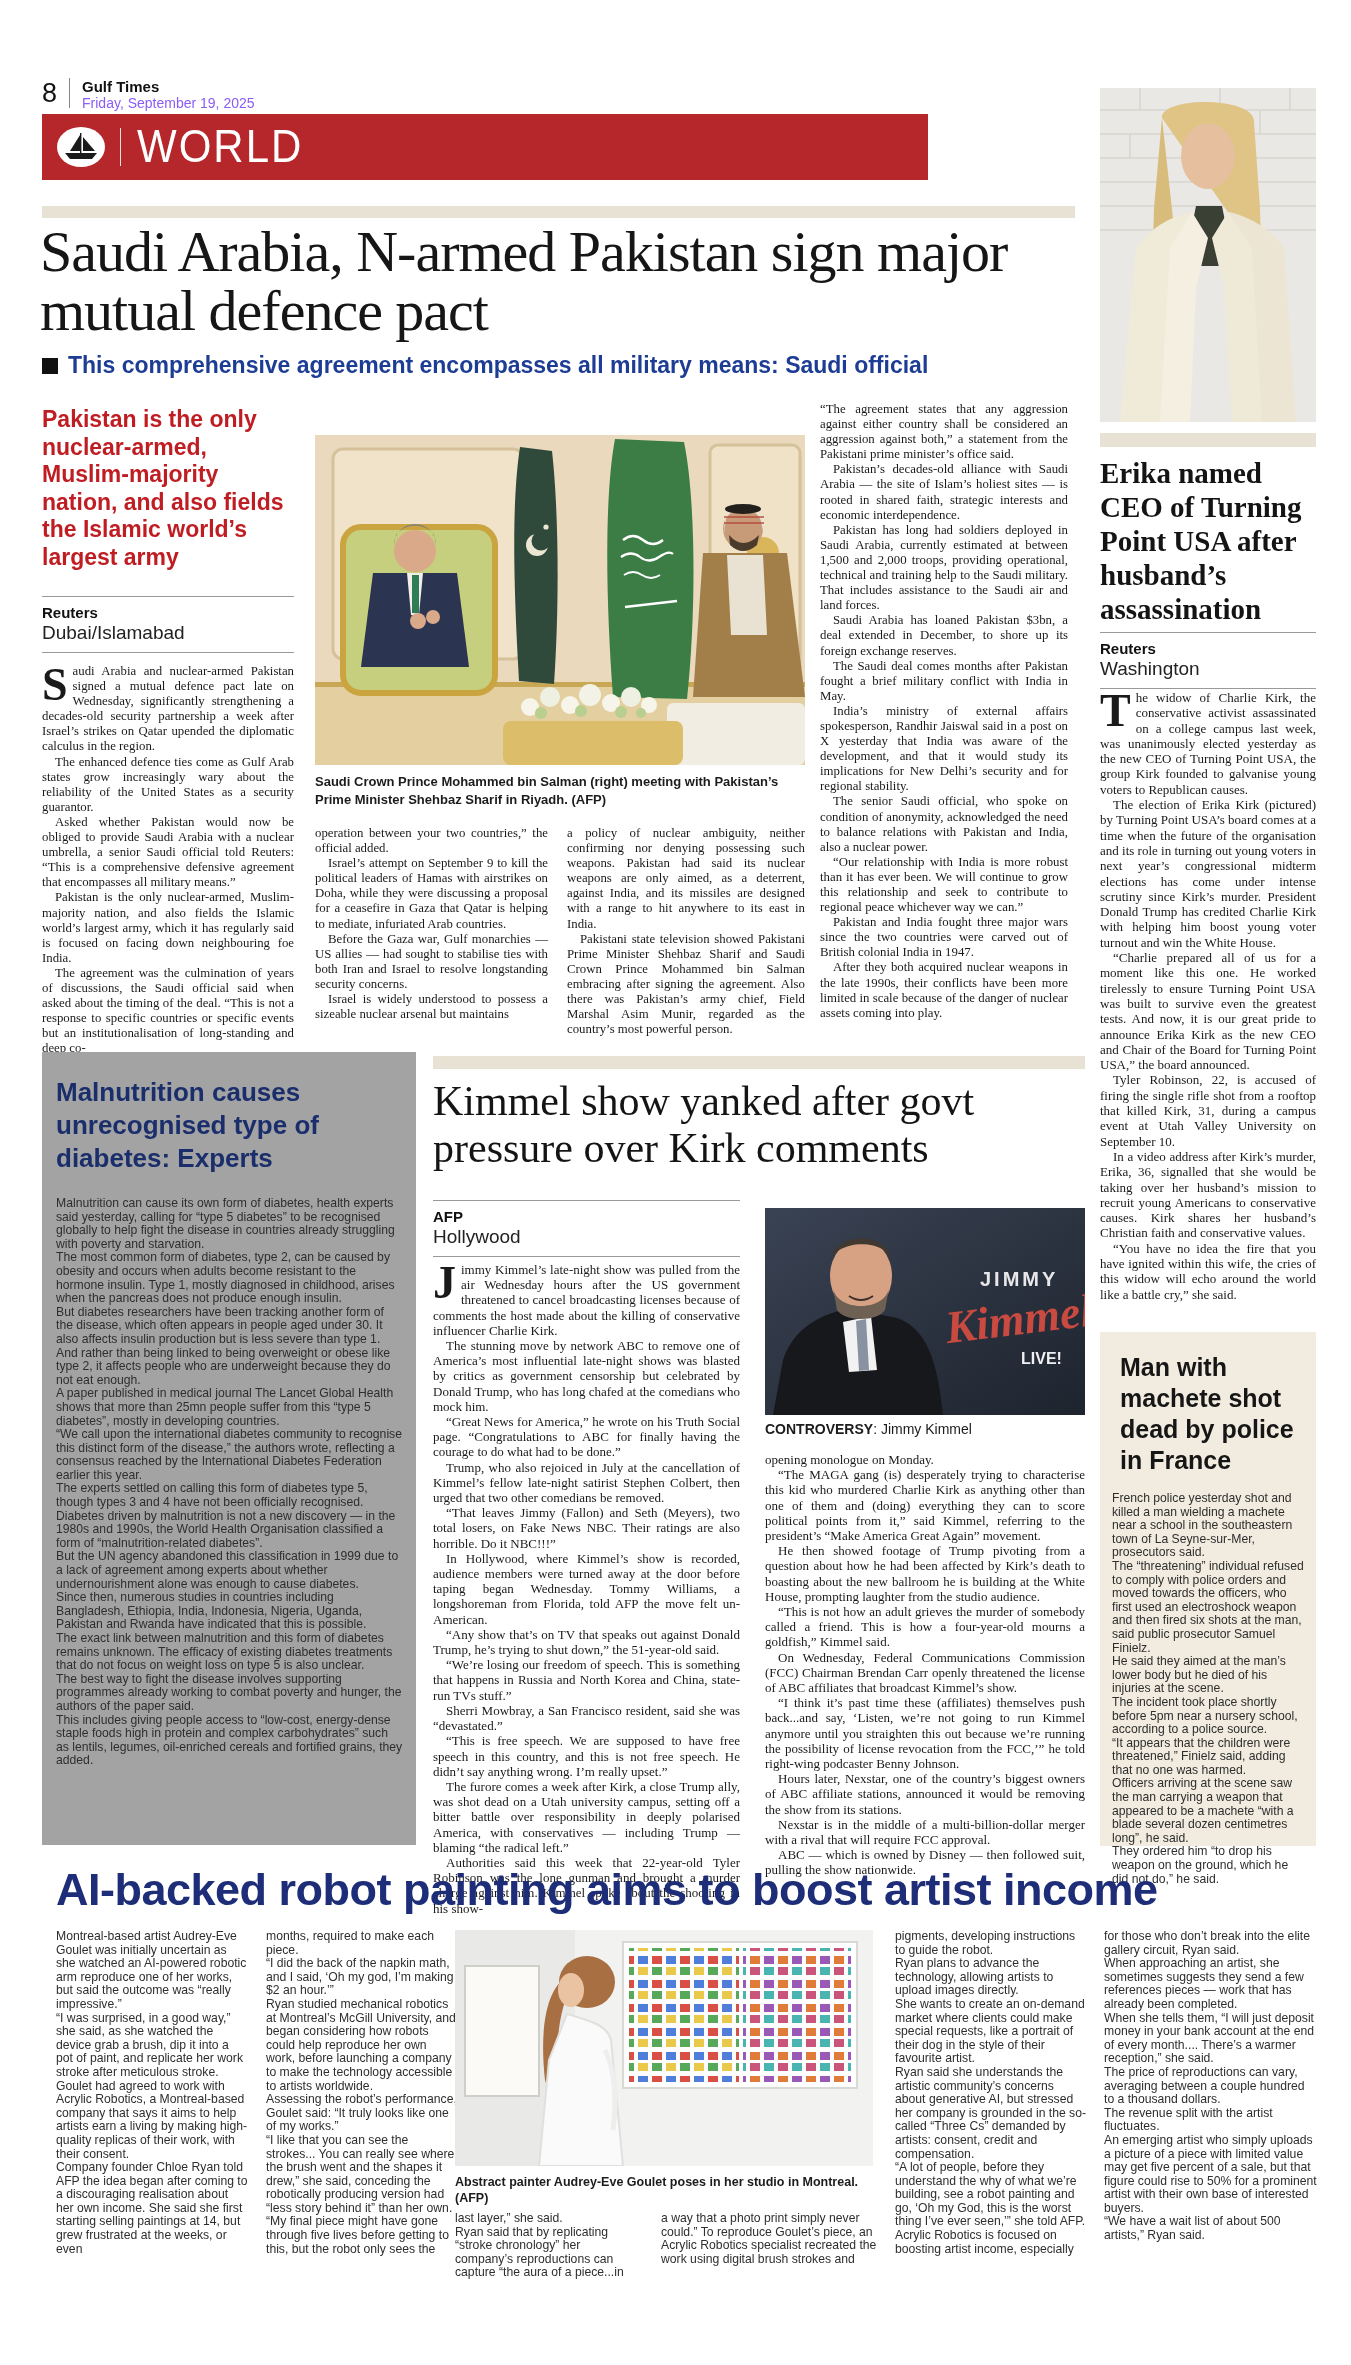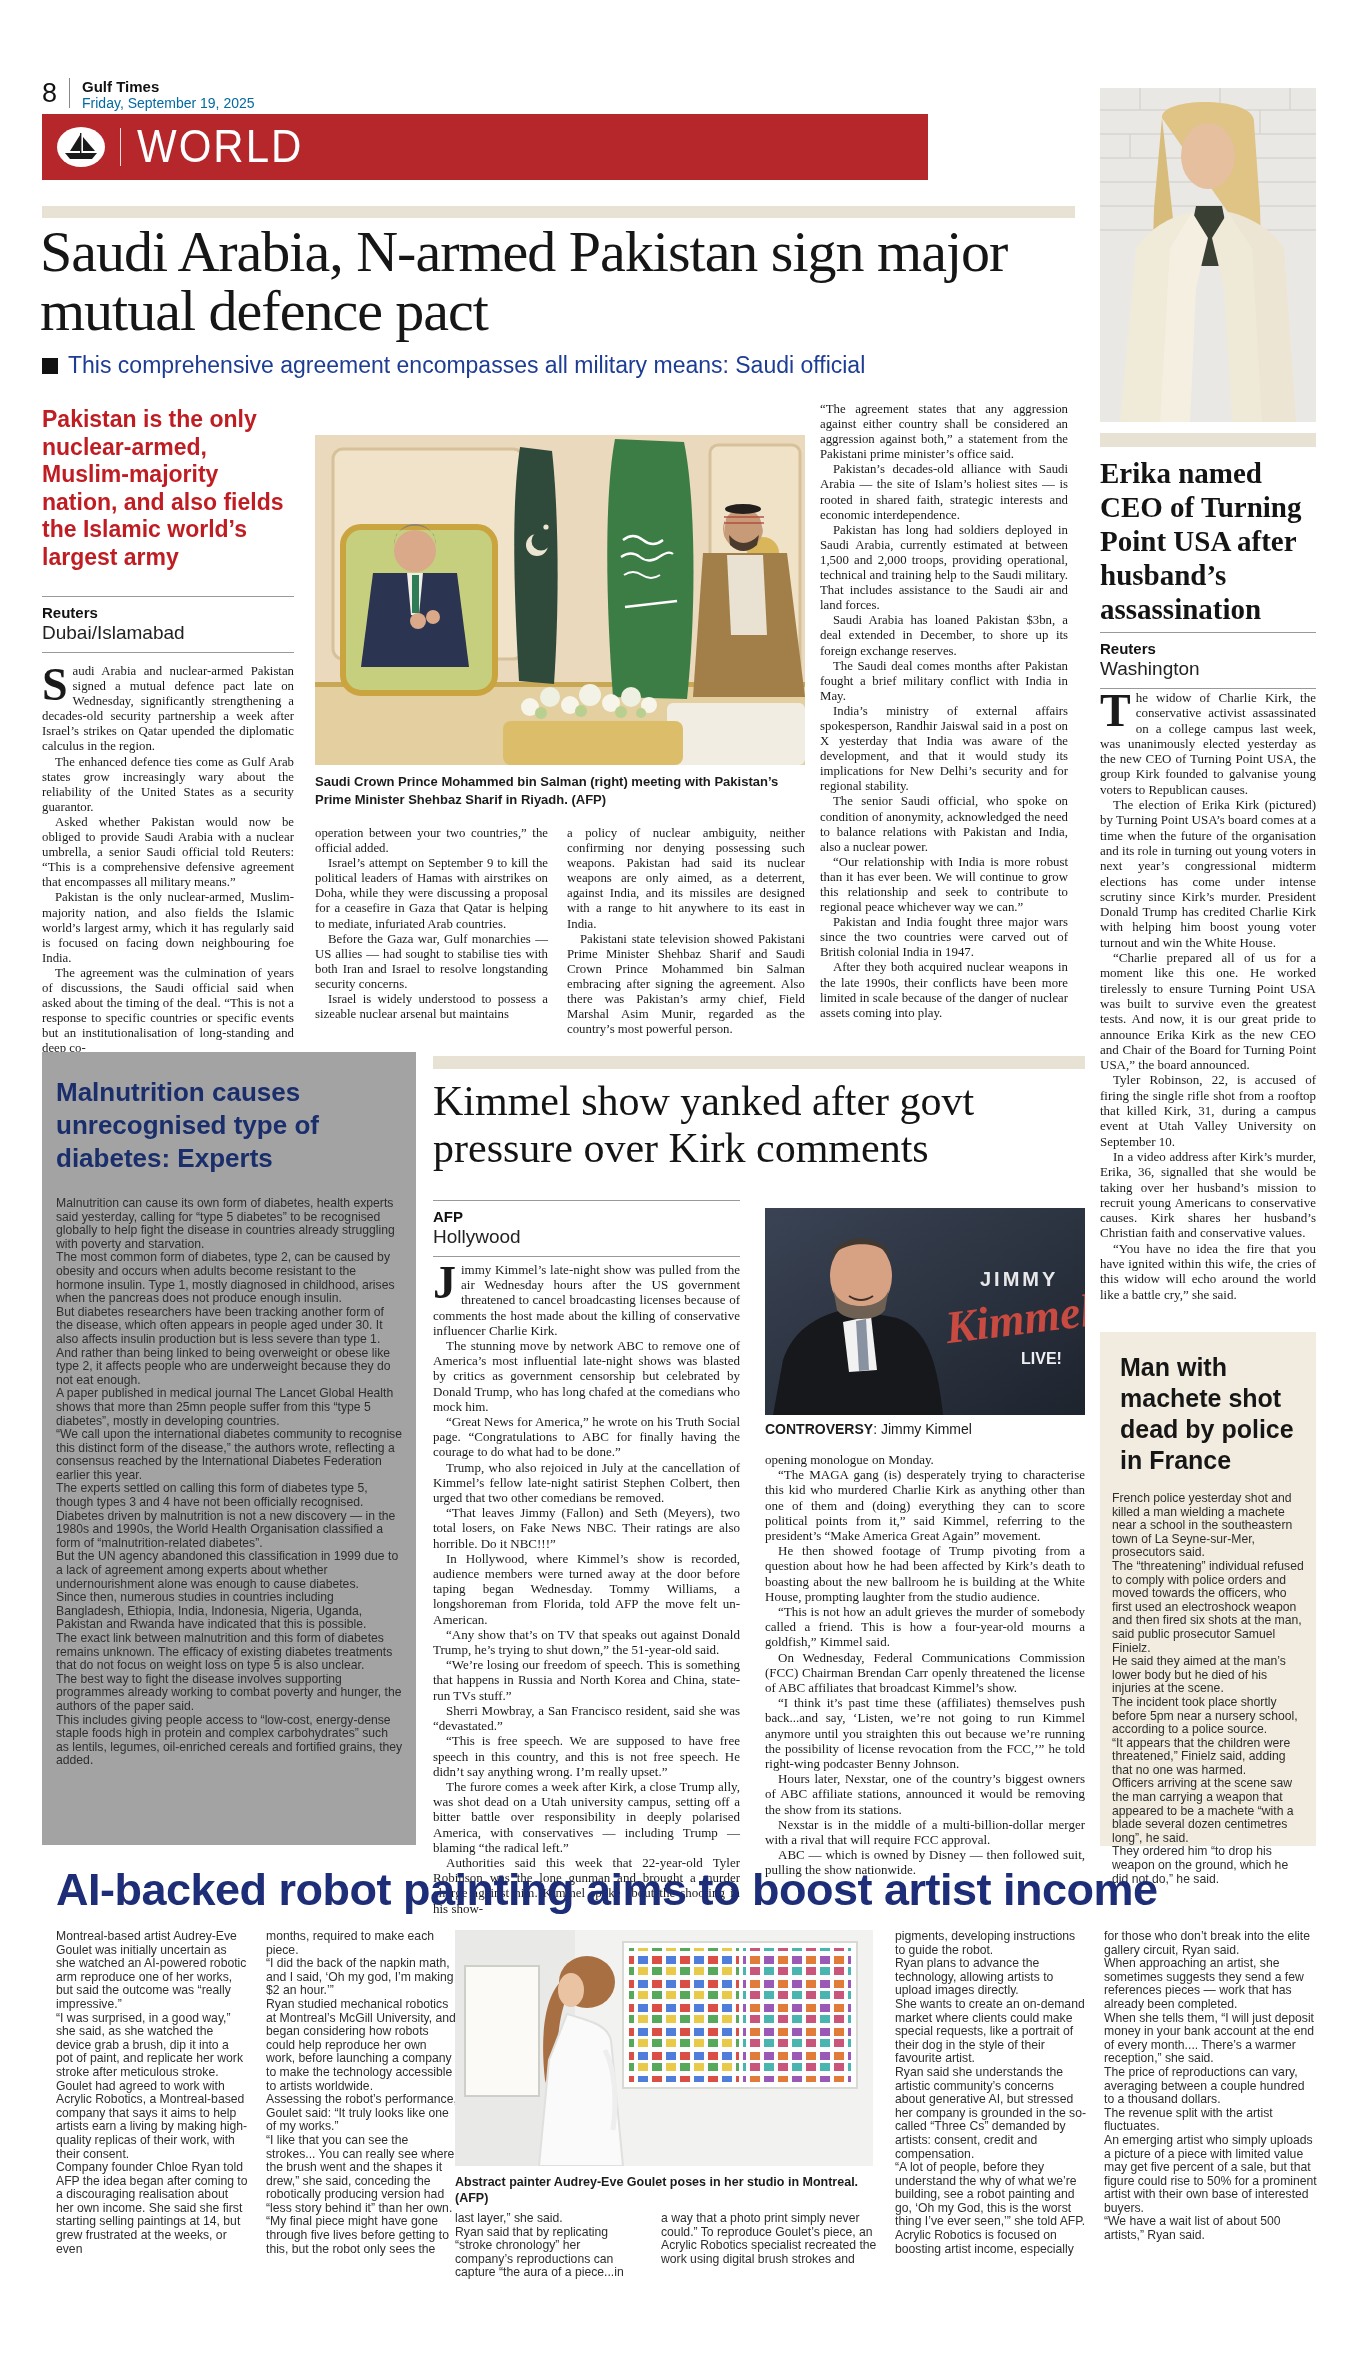--- a/index.html
+++ b/index.html
@@ -5,31 +5,31 @@
   html,body{margin:0;padding:0;background:#fff;}
   .page{position:relative;width:1351px;height:2365px;background:#fff;overflow:hidden;
         font-family:"Liberation Sans",sans-serif;color:#111;}
   .abs{position:absolute;}
 
   
   #hdr{left:42px;top:78px;display:flex;align-items:flex-start;}
   #hdr .pageno{font-size:27px;font-weight:400;line-height:1;margin-top:2px;}
   #hdr .vr{width:1px;height:30px;background:#888;margin:0 12px;}
   #hdr .pub{font-size:15px;font-weight:bold;line-height:1.15;}
-  #hdr .date{font-size:14px;line-height:1.2;color:#0369a1;}
+  #hdr .date{font-size:14px;line-height:1.2;color:#8b5cf6;}
   #banner{left:42px;top:114px;width:886px;height:66px;background:#b5272b;display:flex;align-items:center;}
   #banner .logo{margin-left:14px;width:50px;height:42px;flex:none;}
   #banner .wvr{width:1px;height:38px;background:rgba(255,255,255,.85);margin:0 16px 0 14px;}
   #banner .world{color:#fff;font-size:42px;letter-spacing:2px;font-weight:400;transform:scaleY(1.08);transform-origin:left center;}
   #rule-top{left:42px;top:206px;width:1033px;height:12px;background:#e7e2d3;}
 
   
   #lead-headline{left:40px;top:222px;width:1040px;font-family:"Liberation Serif",serif;
      font-weight:normal;font-size:58px;line-height:1.02;letter-spacing:-1px;color:#161616;}
-  #lead-subhead{left:42px;top:352px;width:1010px;font-size:23px;font-weight:normal;color:#1d3c94;display:flex;align-items:center;gap:10px;}
+  #lead-subhead{left:42px;top:352px;width:1010px;font-size:23px;font-weight:bold;color:#1d3c94;display:flex;align-items:center;gap:10px;}
   #lead-subhead .sq{width:16px;height:16px;background:#111;flex:none;}
   #lead-standfirst{left:42px;top:406px;width:256px;font-size:23px;line-height:27.5px;font-weight:bold;color:#c01d23;}
   .byline{border-top:1px solid #999;border-bottom:1px solid #999;padding:7px 0 8px;}
   .byline .agency{display:block;font-size:15px;font-weight:bold;color:#111;}
   .byline .loc{display:block;font-size:19px;color:#222;margin-top:1px;}
   #lead-byline{left:42px;top:596px;width:252px;}
 
   .serif-col{font-family:"Liberation Serif",serif;font-size:12.8px;line-height:15.1px;
      text-align:justify;color:#1a1a1a;}
   .serif-col p{margin:0;}

